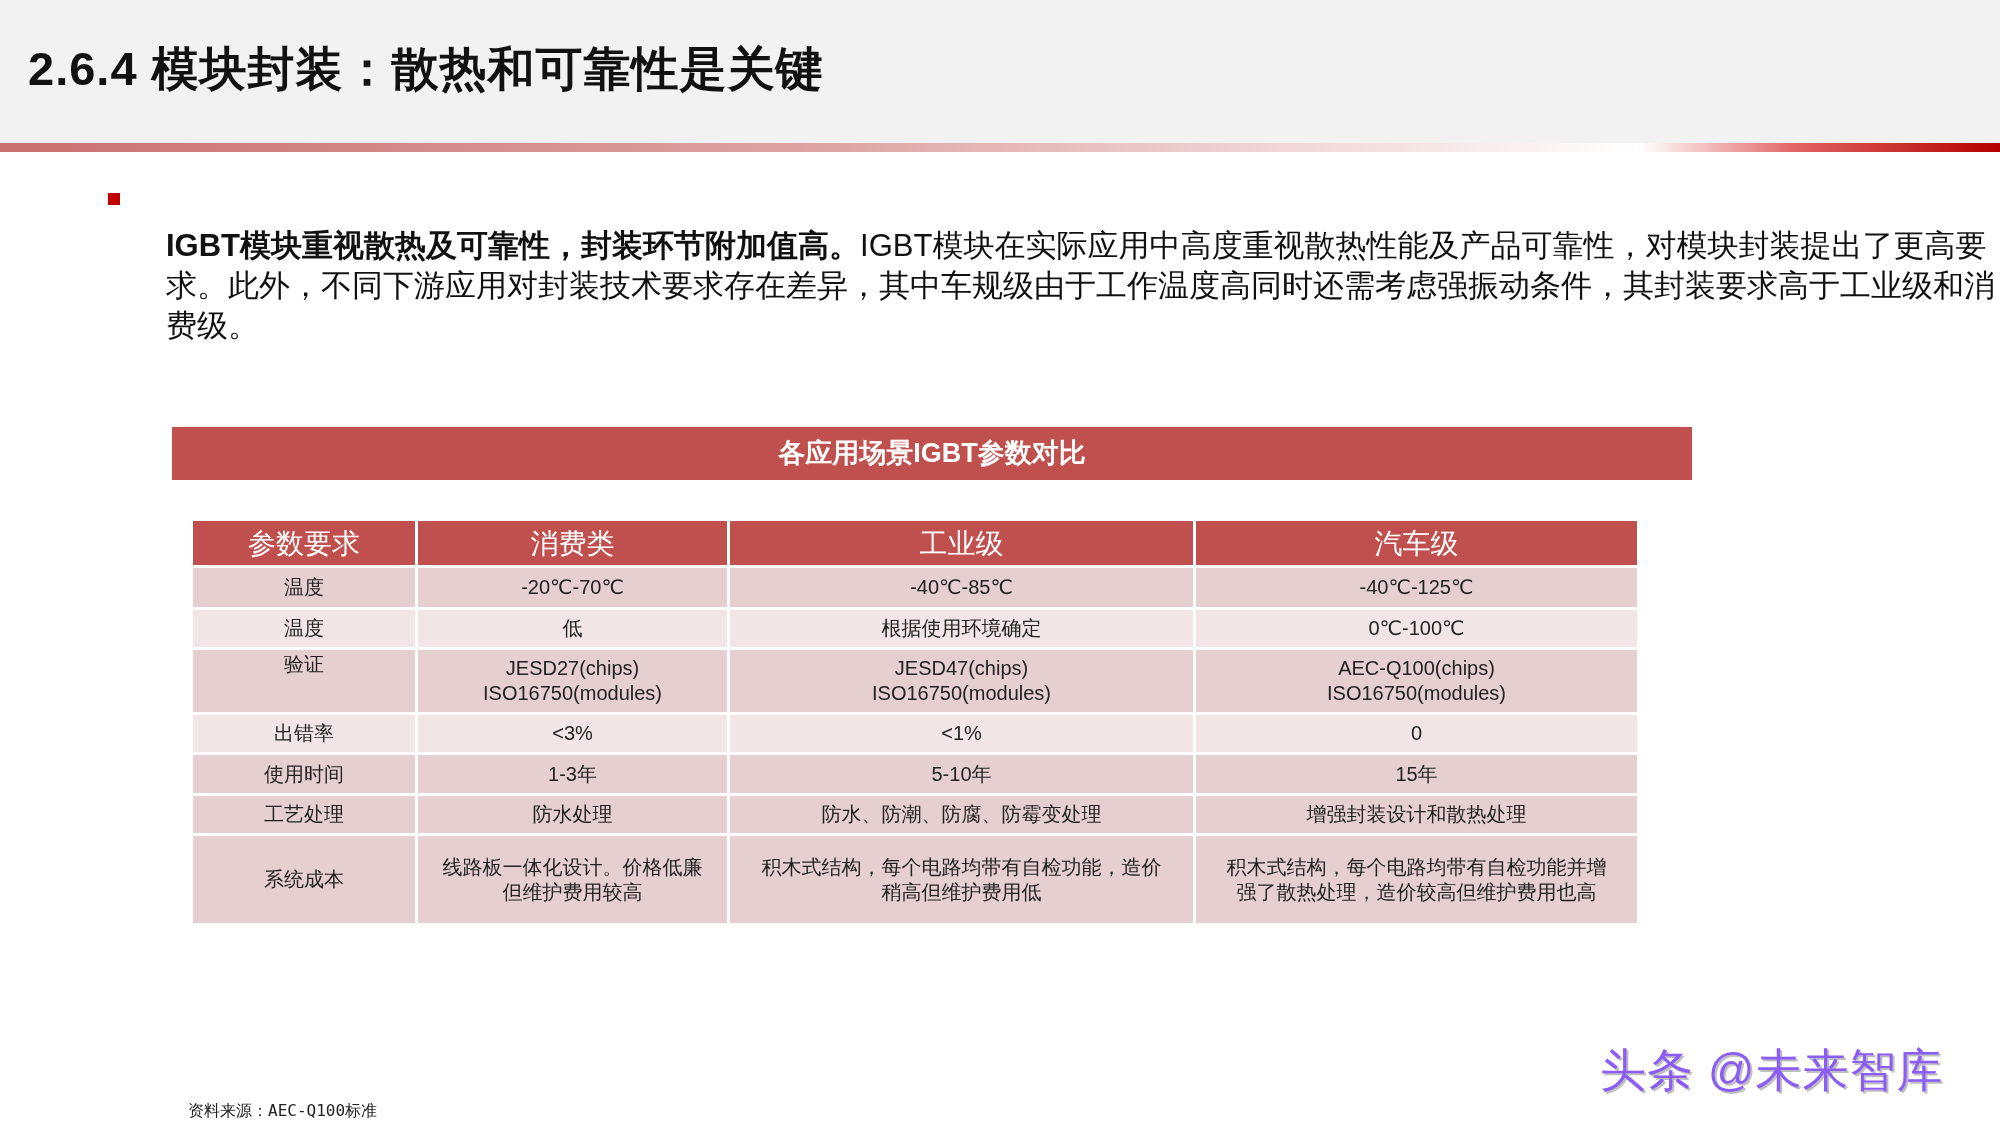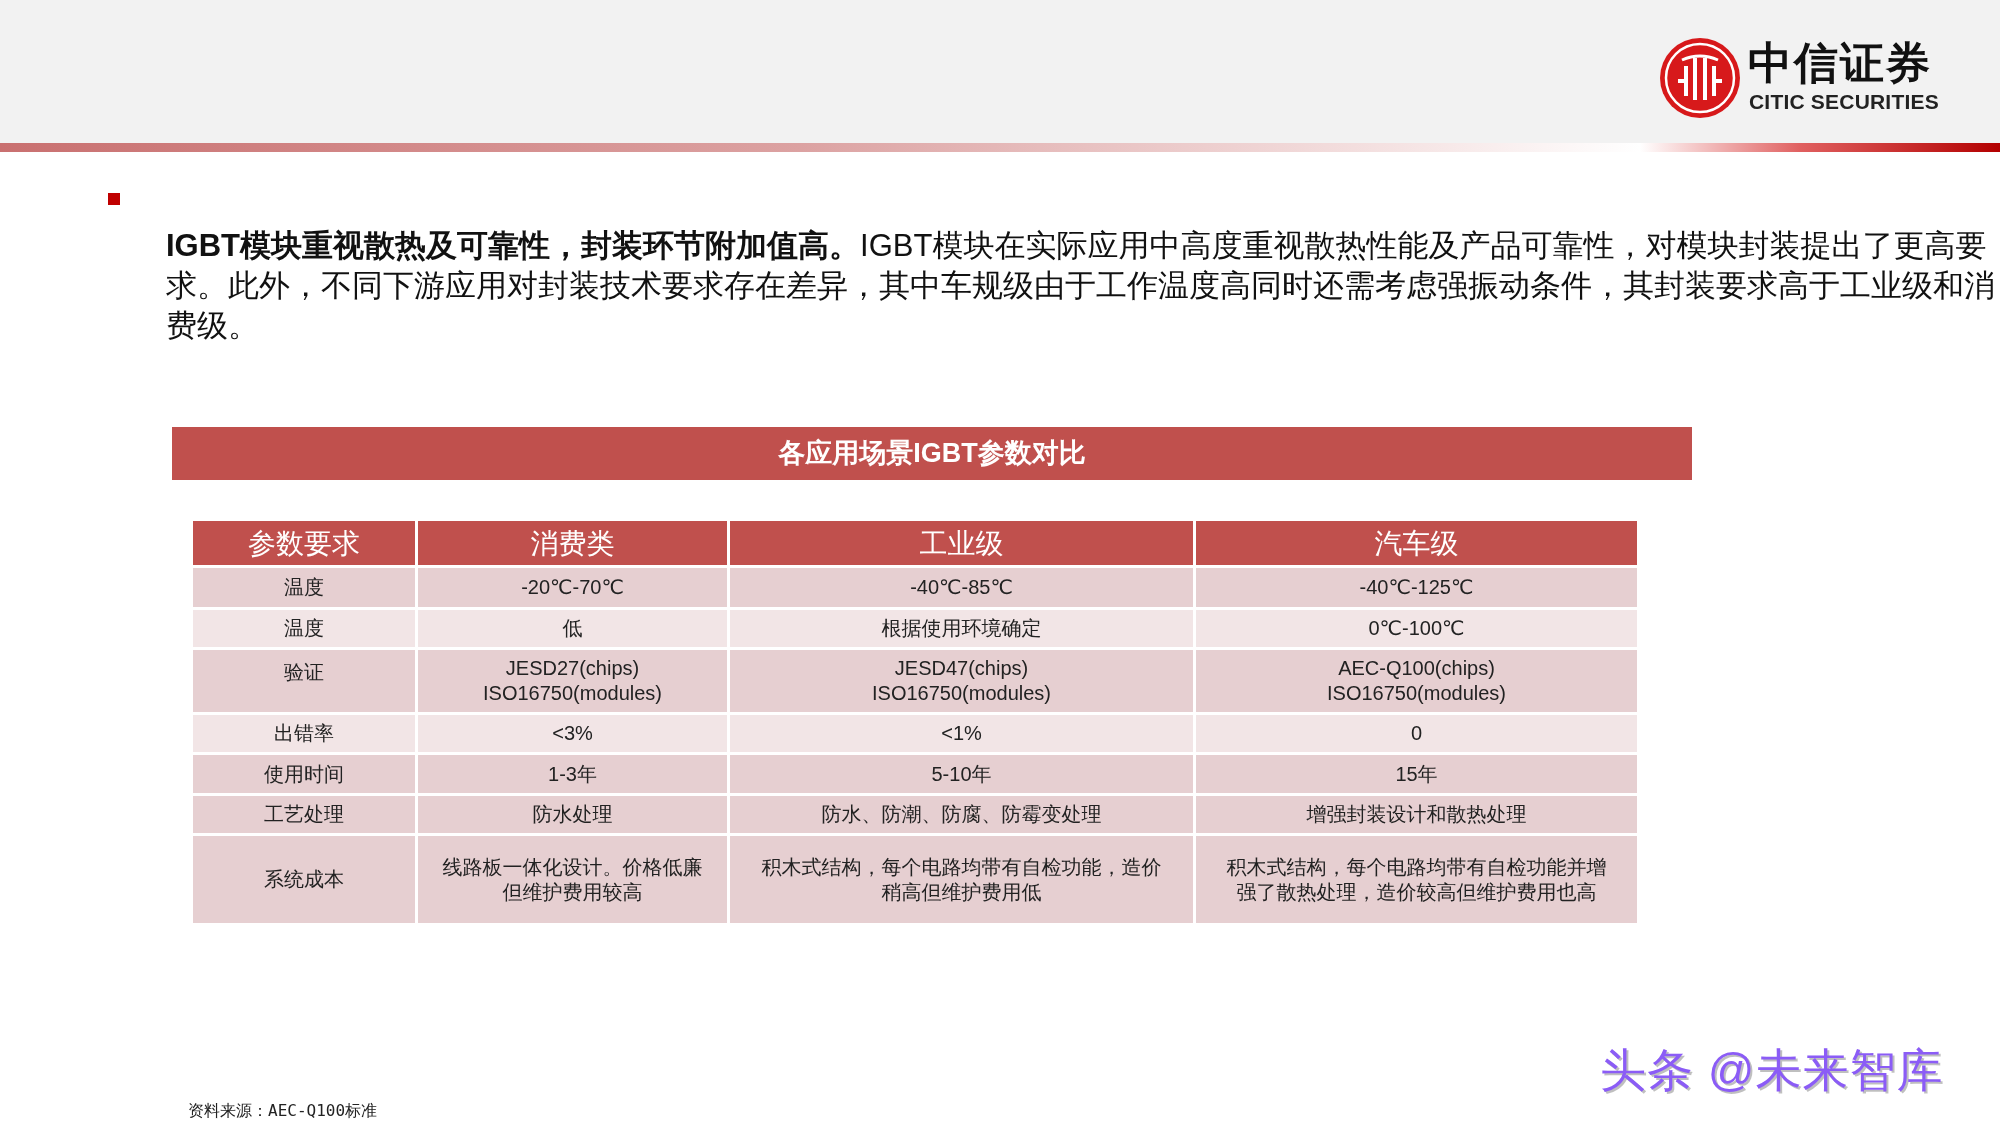--- a/index.html
+++ b/index.html
@@ -34,34 +34,21 @@
   table.cmp td .line { display: block; }
 
   .source { position: absolute; left: 188px; top: 1101px; font-family: "DejaVu Sans Mono", monospace; font-size: 16px; color: #222; white-space: nowrap; }
   .watermark { position: absolute; left: 1600px; top: 1040px; font-size: 46px; color: #8b5cf6; white-space: nowrap; letter-spacing: 1px;
     text-shadow: 2px 2px 0 rgba(0,0,0,0.25); }
 </style>
 </head>
 <body>
 
 <div class="header">
-  <div class="logo">
-    <div class="logo-mark">
-      <svg width="80" height="80" viewBox="0 0 80 80">
-        <circle cx="40" cy="40" r="34" fill="none" stroke="#fff" stroke-width="2.5"></circle>
-        <path d="M22 22 Q40 14 58 22" fill="none" stroke="#fff" stroke-width="3"></path>
-        <rect x="33" y="20" width="4" height="42" fill="#fff"></rect>
-        <rect x="43" y="20" width="4" height="42" fill="#fff"></rect>
-        <path d="M26 28 L26 58 M26 43 L18 43" stroke="#fff" stroke-width="4" fill="none"></path>
-        <path d="M54 28 L54 58 M54 43 L62 43" stroke="#fff" stroke-width="4" fill="none"></path>
-      </svg>
-    </div>
-    <div class="logo-cn">中信证券</div>
-    <div class="logo-en">CITIC SECURITIES</div>
-  </div>
+  <div class="page-title">2.6.4 模块封装：散热和可靠性是关键</div>
 </div>
 <div class="header-rule"></div>
 
 <div class="bullet-block">
   <div class="bullet-square"></div>
   <div class="bullet-text"><b>IGBT模块重视散热及可靠性，封装环节附加值高。</b><span>IGBT模块在实际应用中高度重视散热性能及产品可靠性，对模块封装提出了更高要求。此外，不同下游应用对封装技术要求存在差异，其中车规级由于工作温度高同时还需考虑强振动条件，其封装要求高于工业级和消费级。</span></div>
 </div>
 
 <div class="table-title">各应用场景IGBT参数对比</div>
 
@@ -87,21 +74,21 @@
       <td>-40℃-85℃</td>
       <td>-40℃-125℃</td>
     </tr>
     <tr class="even" style="height:40px">
       <td class="label">温度</td>
       <td>低</td>
       <td>根据使用环境确定</td>
       <td>0℃-100℃</td>
     </tr>
     <tr class="odd" style="height:65px">
-      <td class="label" style="vertical-align:top;padding-top:10px">验证</td>
+      <td class="label" style="vertical-align:top;padding-top:2px">验证</td>
       <td>
           <span class="line">JESD27(chips)</span>
           <span class="line">ISO16750(modules)</span>
         </td>
       <td>
           <span class="line">JESD47(chips)</span>
           <span class="line">ISO16750(modules)</span>
         </td>
       <td>
           <span class="line">AEC-Q100(chips)</span>

